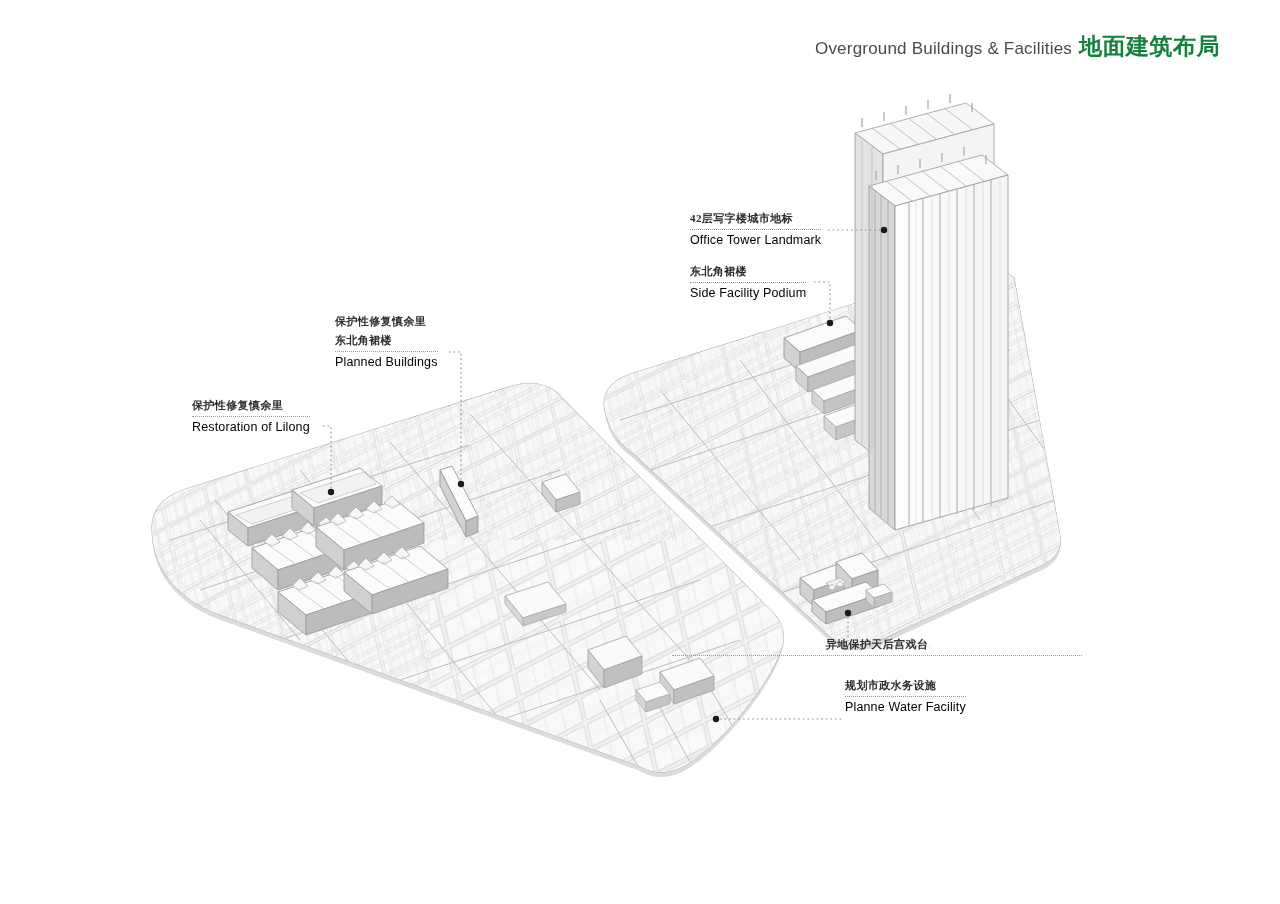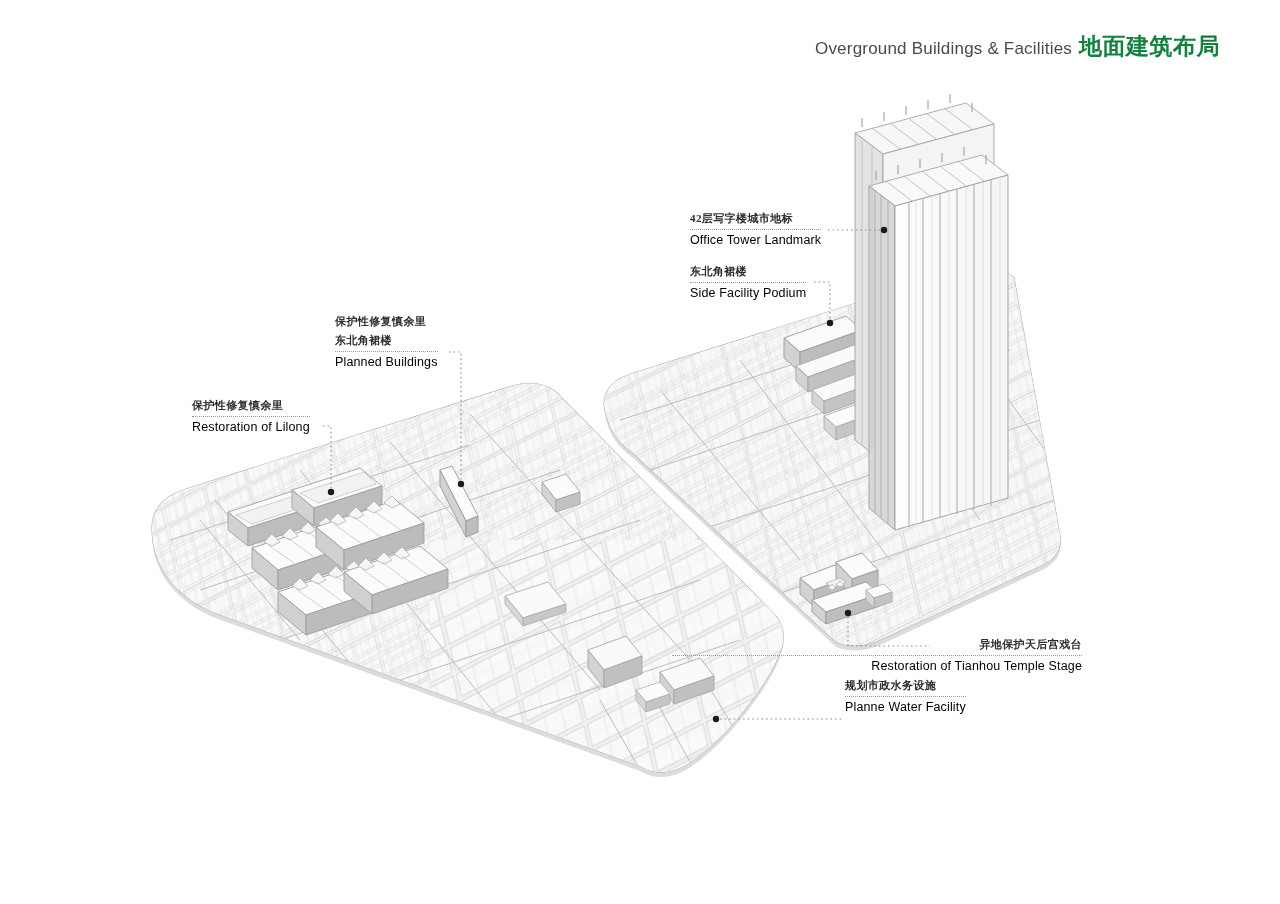--- a/index.html
+++ b/index.html
@@ -62,21 +62,21 @@
     letter-spacing: 0.4px;
     font-family: Liberation Serif, serif;
   }
   .annot .en {
     font-size: 12.5px;
     color: #000000;
     line-height: 16px;
     letter-spacing: 0.15px;
     padding-top: 2px;
   }
-  .annot.align-right { text-align: right; }
+  .annot.align-right { text-align: center; }
   .annot .rule {
     border-top: 1px dotted #9a9a9a;
     height: 0;
     margin-top: 1px;
   }
 </style>
 </head>
 <body>
 
 <div id="title-bar">
@@ -471,20 +471,19 @@
 
 <div class="annot" style="left:192px; top:396px;">
   <div class="cn">保护性修复慎余里</div>
   <div class="rule"></div>
   <div class="en">Restoration of Lilong</div>
 </div>
 
 <div class="annot align-right" style="left:672px; top:635px; width:410px;">
   <div class="cn">异地保护天后宫戏台</div>
   <div class="rule"></div>
-  <div class="en">Restoration of Tianhou Temple Stage</div>
 </div>
 
 <div class="annot" style="left:845px; top:676px;">
   <div class="cn">规划市政水务设施</div>
   <div class="rule"></div>
   <div class="en">Planne Water Facility</div>
 </div>
 
 </body></html>

